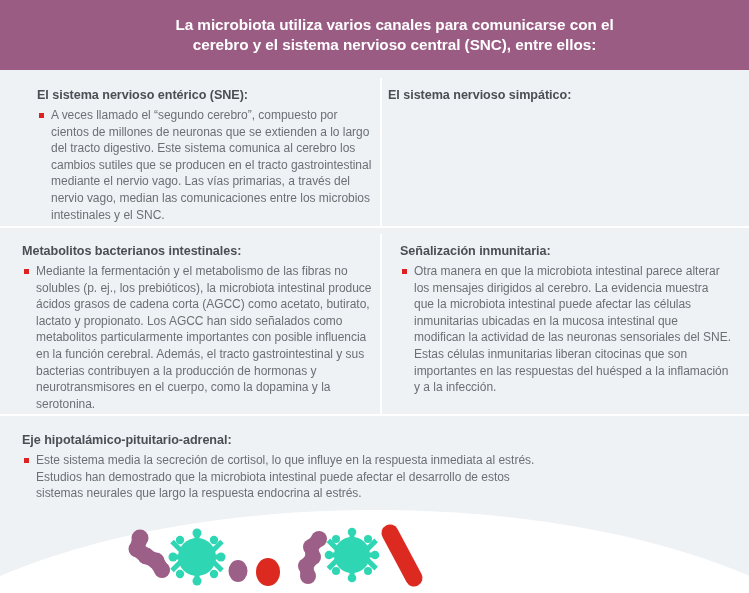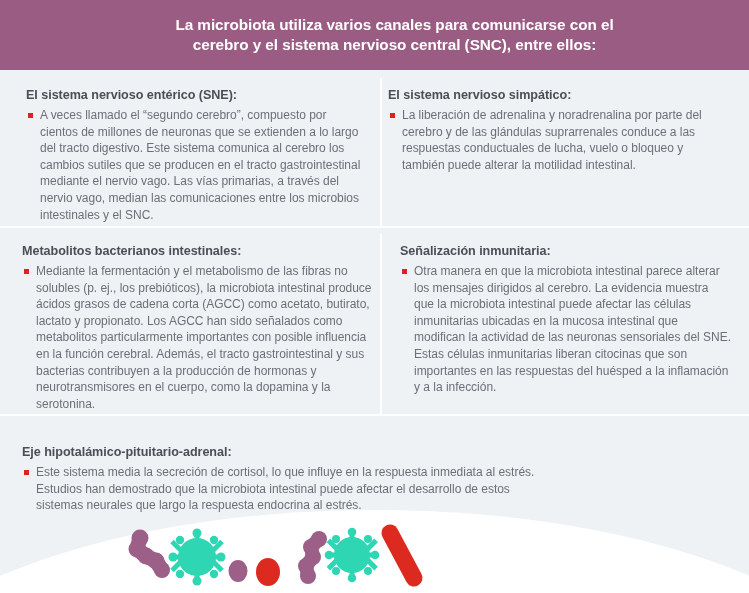--- a/index.html
+++ b/index.html
@@ -71,25 +71,25 @@
     position: absolute;
     left: 0;
     top: 0;
     width: 749px;
   }
 
   .cell {
     position: absolute;
     box-sizing: border-box;
   }
-  .cell-tl { left: 4px;   top: 0;   width: 381px; padding: 17px 22px 0 22px; }
+  .cell-tl { left: 15px;   top: 0;   width: 381px; padding: 17px 22px 0 22px; }
   .cell-tr { left: 381px; top: 0; width: 368px; padding: 17px 22px 0 7px; }
   .cell-ml { left: 0;   top: 156px; width: 381px; padding: 17px 6px 0 22px; }
   .cell-mr { left: 381px; top: 156px; width: 372px; padding: 17px 22px 0 19px; }
-  .cell-b  { left: 0;   top: 344px; width: 560px; padding: 18px 22px 0 22px; margin-top: 12px; }
+  .cell-b  { left: 0;   top: 344px; width: 560px; padding: 18px 22px 0 22px; }
 
   .sec-heading {
     color: #4b4f54;
     font-size: 12.6px;
     font-weight: bold;
     line-height: 16px;
     margin: 0 0 4px 0;
     letter-spacing: -0.05px;
   }
 
@@ -150,24 +150,20 @@
       <div class="cell cell-tl">
         <div class="sec-heading">El sistema nervioso entérico (SNE):</div>
         <div class="bullet-row">
           <span class="bullet-marker"></span>
           <span class="bullet-text">A veces llamado el “segundo cerebro”, compuesto por cientos de millones de neuronas que se extienden a lo largo del tracto digestivo. Este sistema comunica al cerebro los cambios sutiles que se producen en el tracto gastrointestinal mediante el nervio vago. Las vías primarias, a través del nervio vago, median las comunicaciones entre los microbios intestinales y el SNC.</span>
         </div>
       </div>
 
       <div class="cell cell-tr">
         <div class="sec-heading">El sistema nervioso simpático:</div>
-        <div class="bullet-row">
-          <span class="bullet-marker"></span>
-          <span class="bullet-text">La liberación de adrenalina y noradrenalina por parte del cerebro y de las glándulas suprarrenales conduce a las respuestas conductuales de lucha, vuelo o bloqueo y también puede alterar la motilidad intestinal.</span>
-        </div>
       </div>
 
       <div class="cell cell-ml">
         <div class="sec-heading">Metabolitos bacterianos intestinales:</div>
         <div class="bullet-row">
           <span class="bullet-marker"></span>
           <span class="bullet-text">Mediante la fermentación y el metabolismo de las fibras no solubles (p. ej., los prebióticos), la microbiota intestinal produce ácidos grasos de cadena corta (AGCC) como acetato, butirato, lactato y propionato. Los AGCC han sido señalados como metabolitos particularmente importantes con posible influencia en la función cerebral. Además, el tracto gastrointestinal y sus bacterias contribuyen a la producción de hormonas y neurotransmisores en el cuerpo, como la dopamina y la serotonina.</span>
         </div>
       </div>
 

